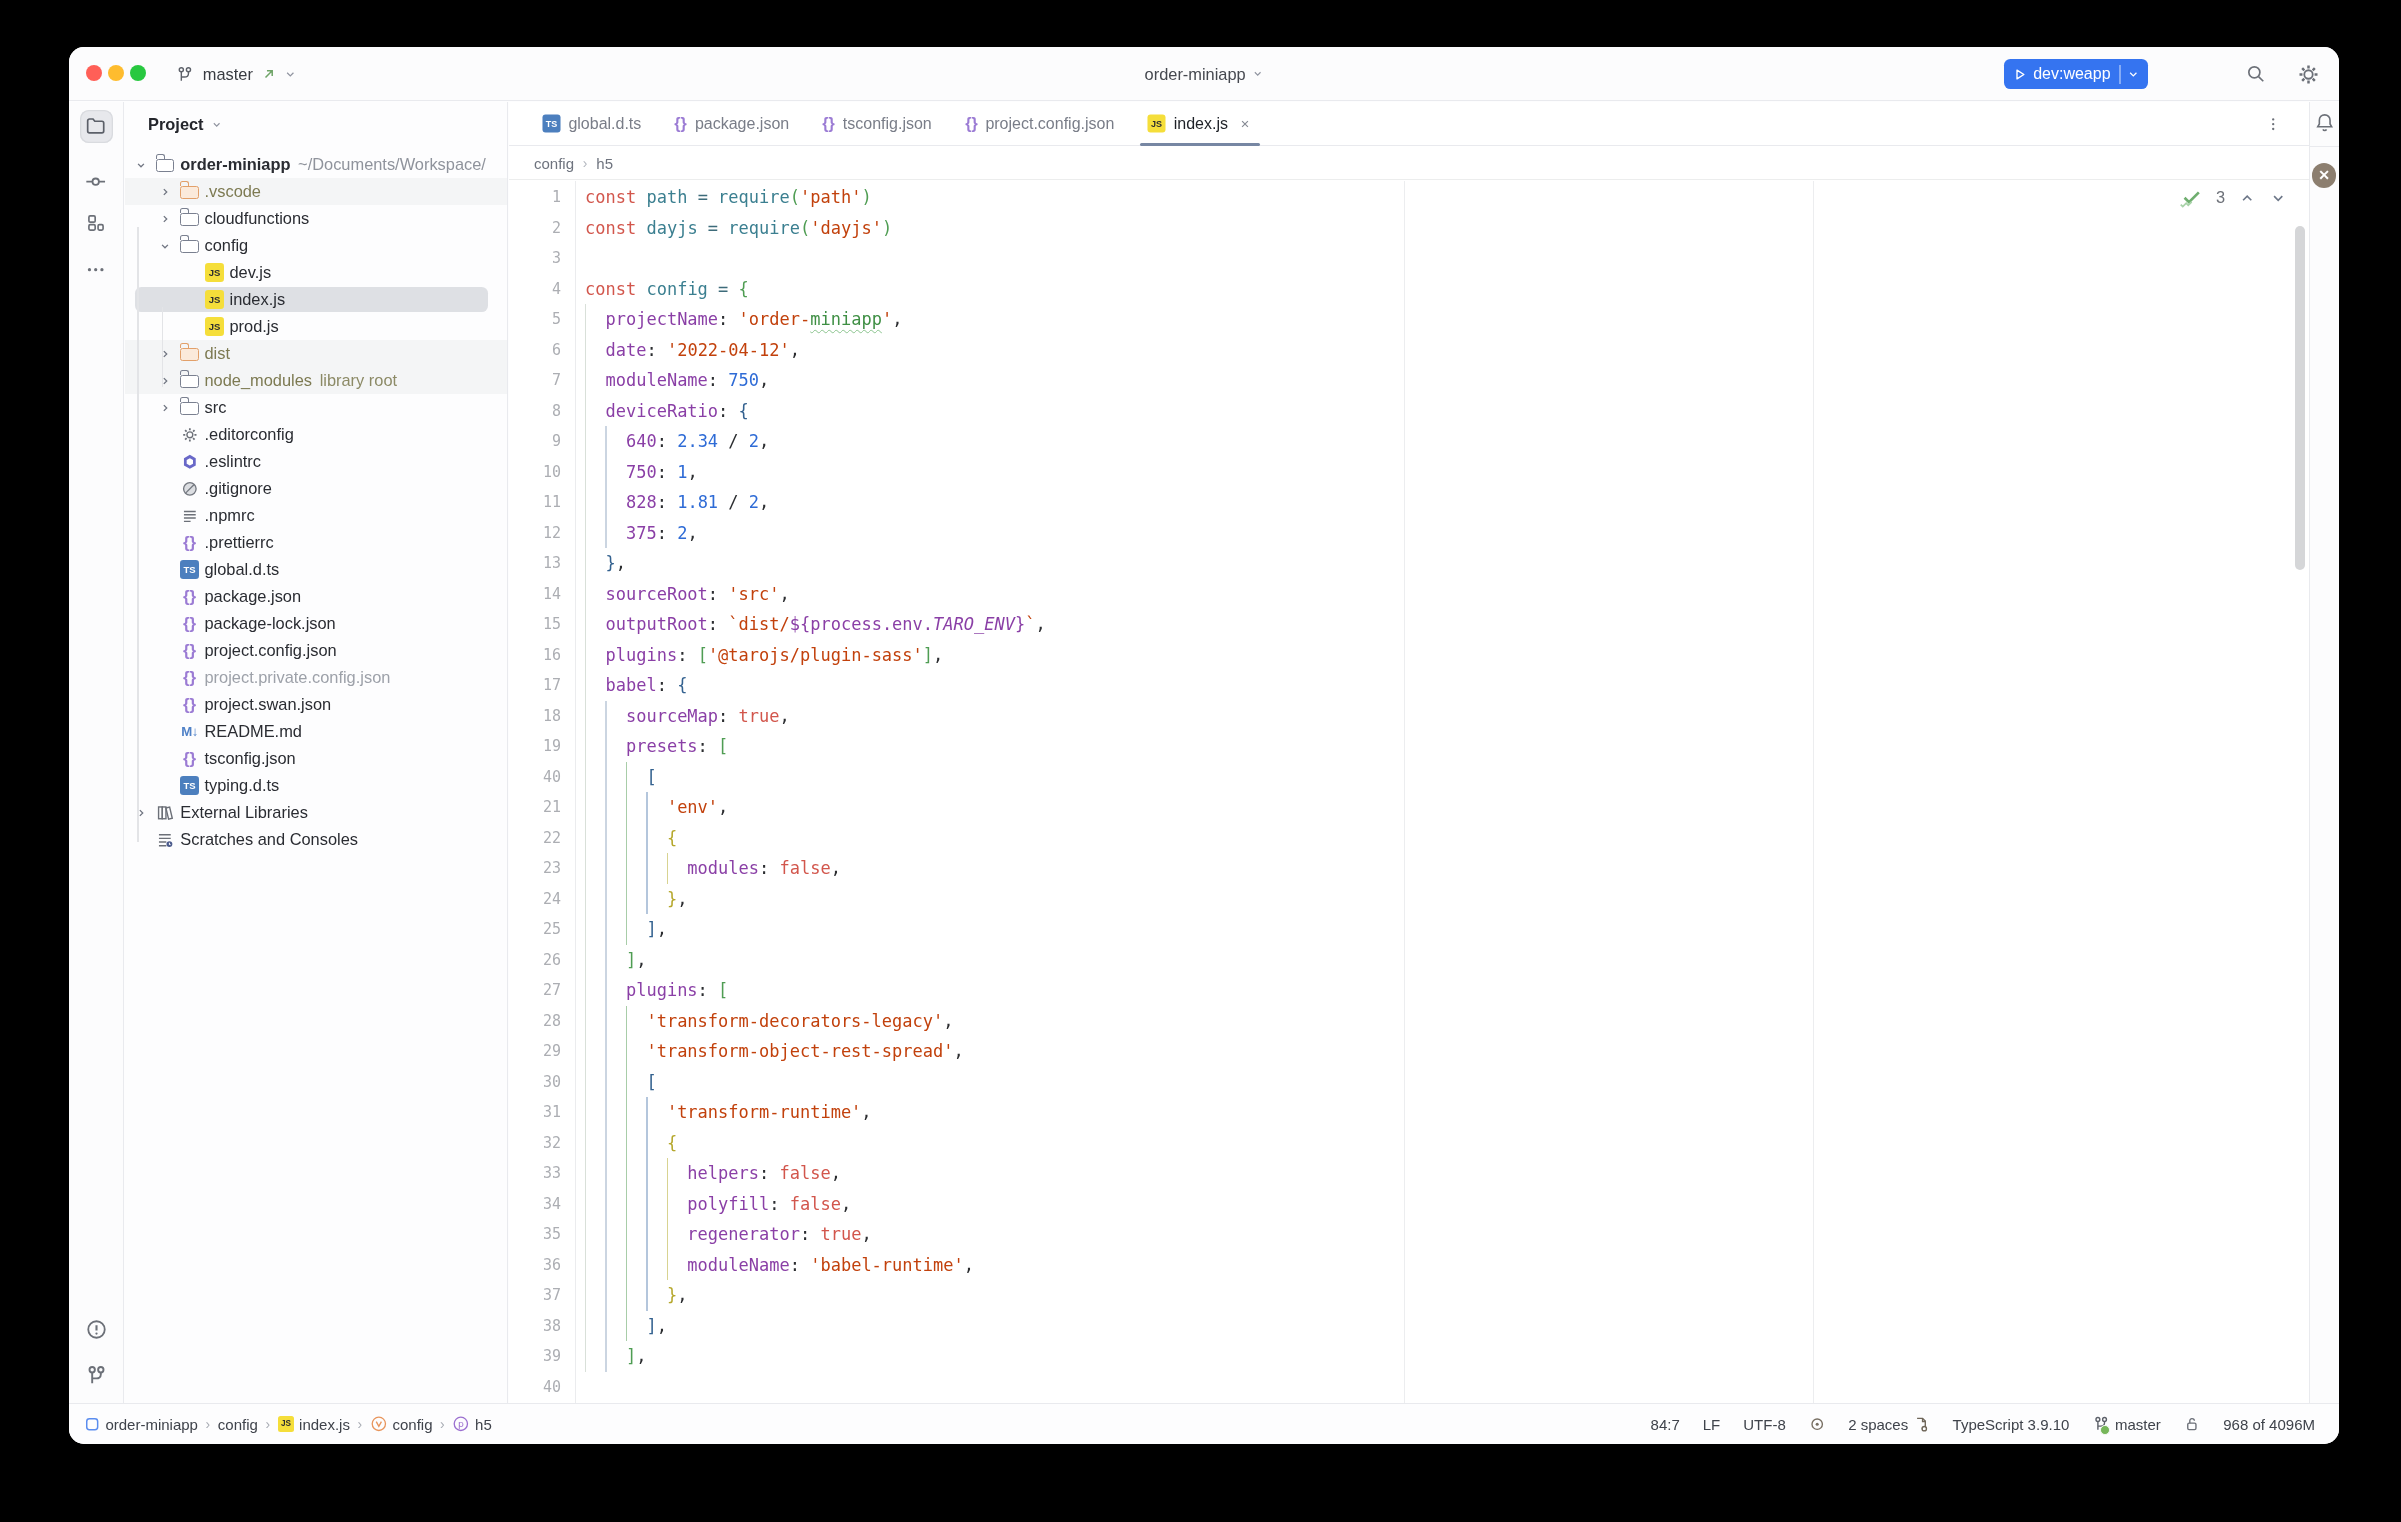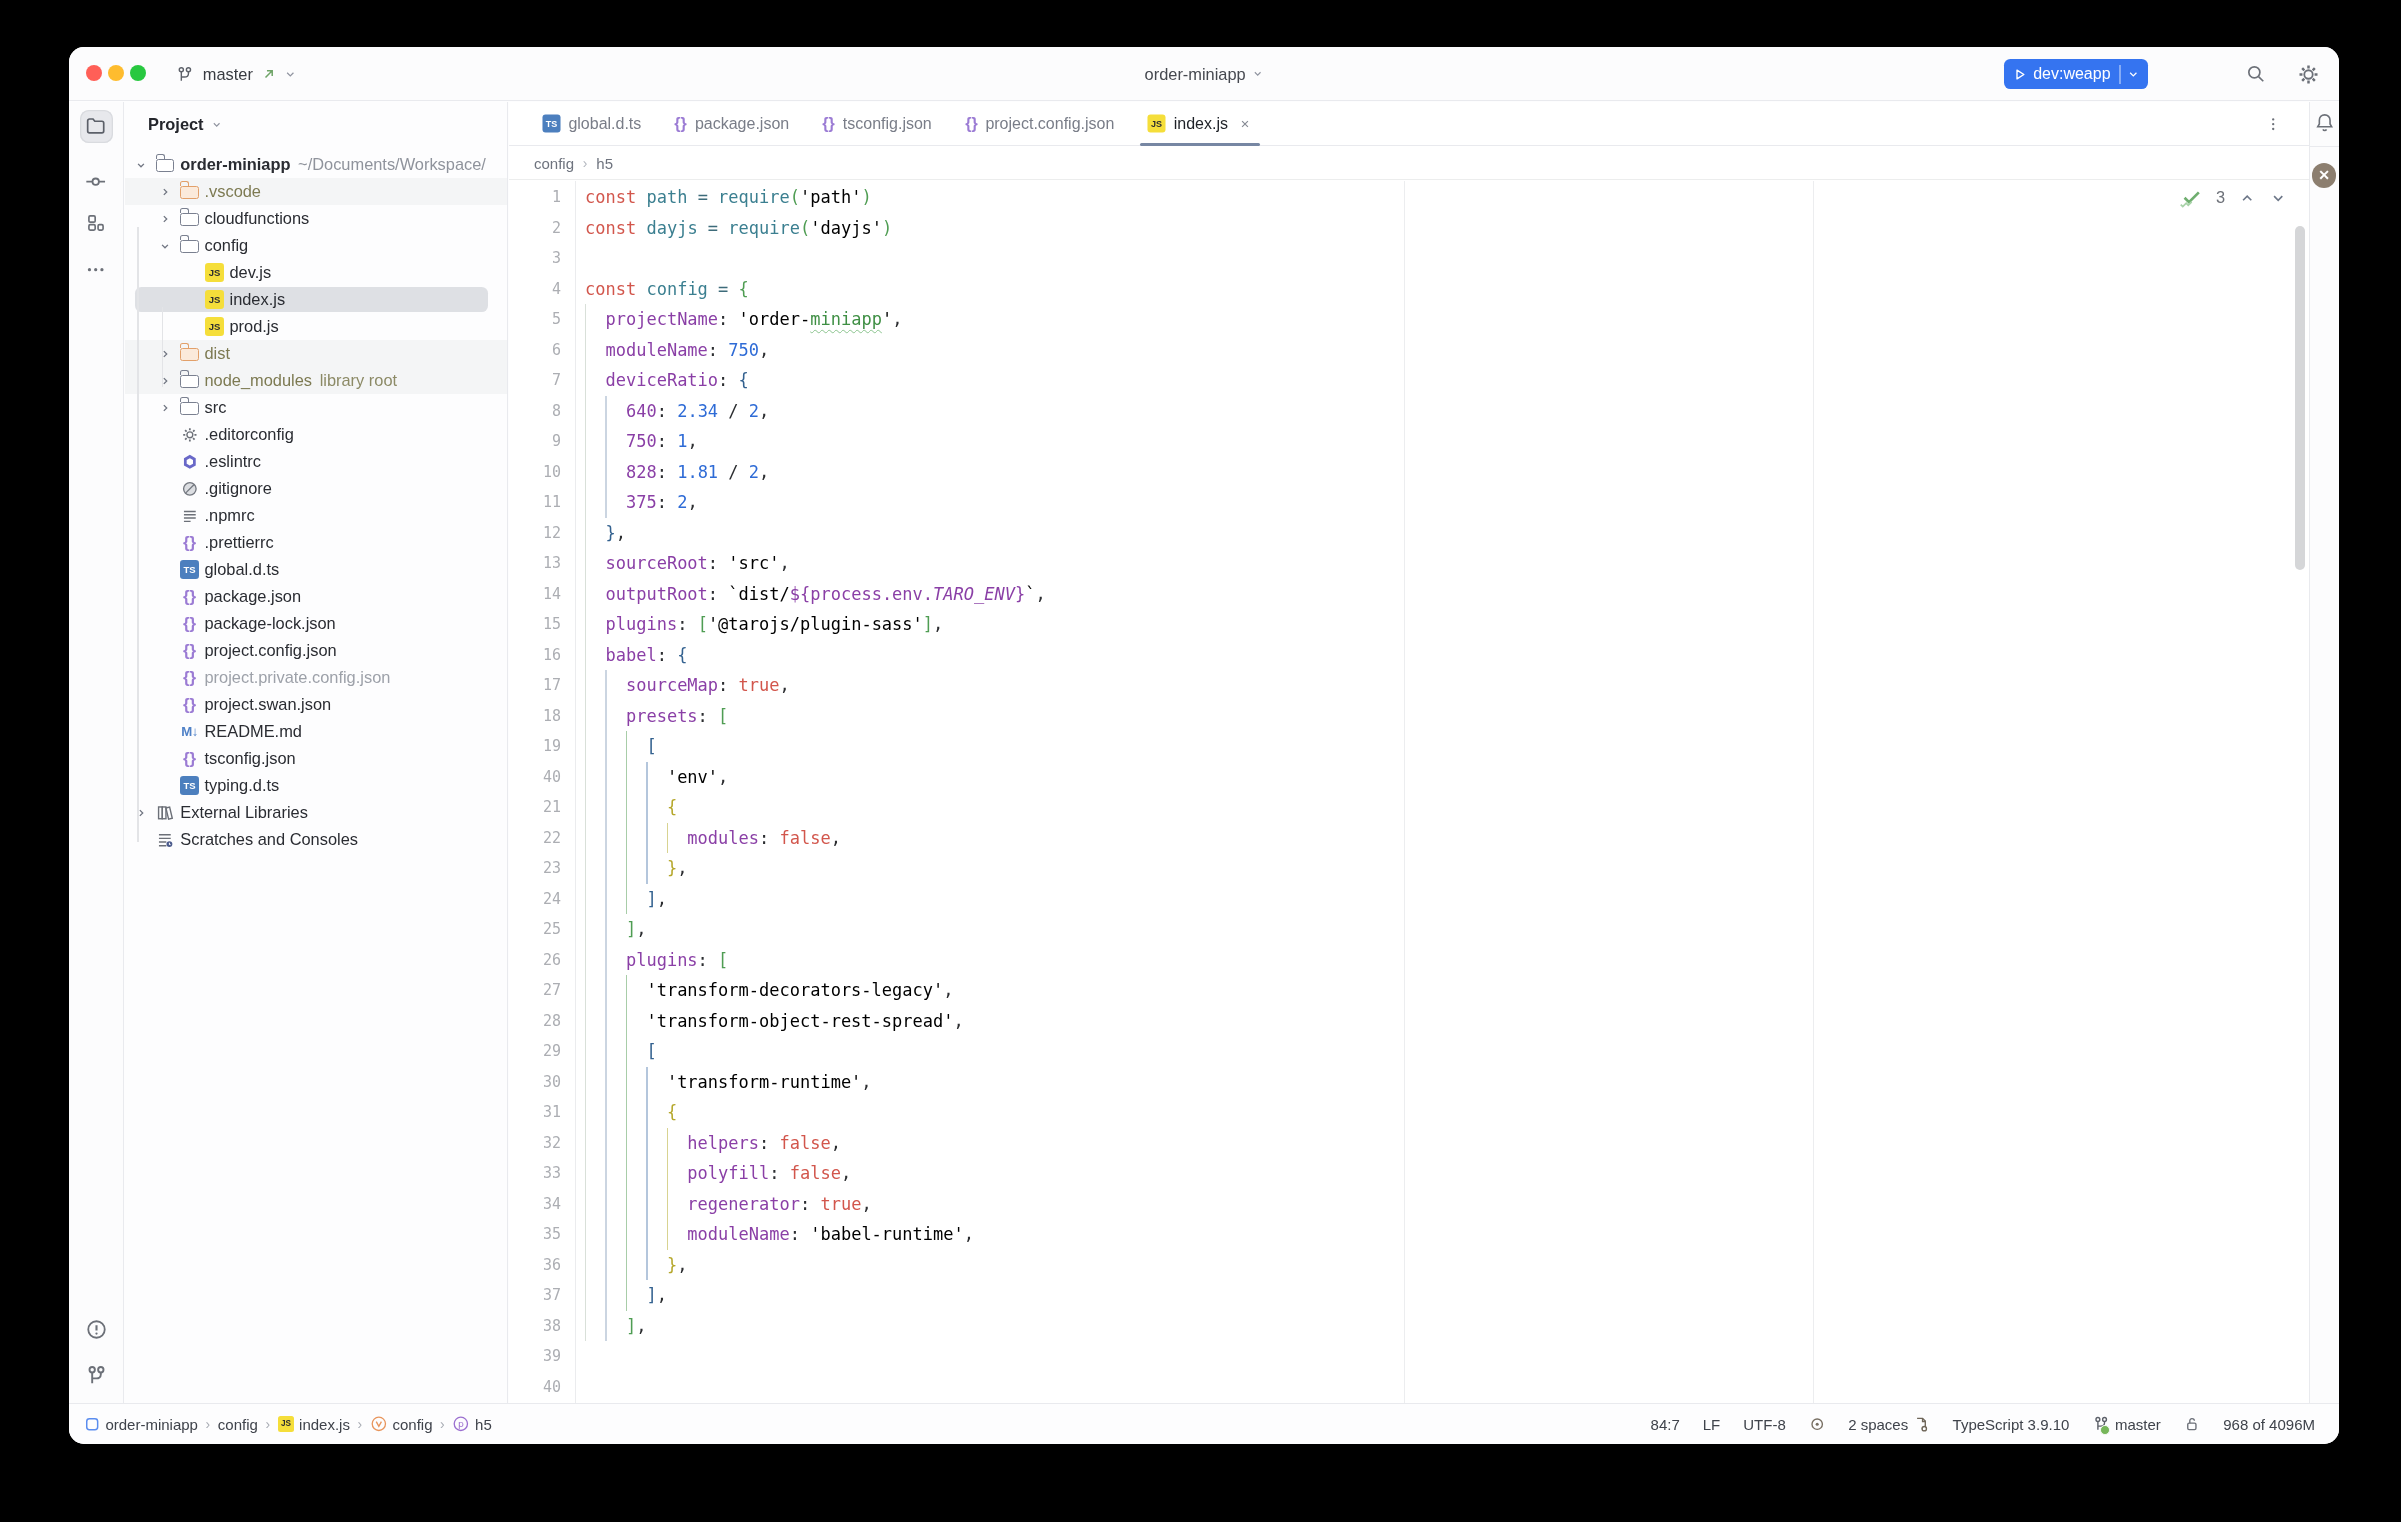--- a/index.html
+++ b/index.html
@@ -66,21 +66,21 @@
   .codewrap { position:absolute; left:0; top:79px; right:0; bottom:0; font-family:"DejaVu Sans Mono",monospace; font-size:17px; overflow:hidden; }
   .gsep { position:absolute; left:66px; top:0; bottom:0; width:1.3px; background:#ebecee; }
   .mg { position:absolute; top:0; bottom:0; width:1.3px; background:#ecedef; }
   .mg80 { left:calc(76px + 80ch); } .mg120 { left:calc(76px + 120ch); }
   .gutter { position:absolute; left:0; top:1.3px; width:52px; text-align:right; color:#acaeb3; font-size:15px; }
   .gutter div { height:30.5px; line-height:30.5px; }
   .code { position:absolute; left:76px; top:1.3px; right:0; }
   .cl { position:relative; height:30.5px; line-height:30.5px; white-space:pre; }
   .gl { position:absolute; top:0; bottom:0; width:1.3px; }
   .tk-k{color:#d2564c} .tk-v{color:#3b7f90} .tk-o{color:#3d6b7a} .tk-d{color:#2b2d30}
-  .tk-key{color:#8a3fa6} .tk-s{color:#000000} .tk-n{color:#2e6bd6} .tk-b{color:#d2564c}
+  .tk-key{color:#8a3fa6} .tk-s{color:#c2410c} .tk-n{color:#2e6bd6} .tk-b{color:#d2564c}
   .tk-brG{color:#4f9d53} .tk-brB{color:#33618f} .tk-brY{color:#b5a72b}
   .tk-tpl{color:#8a3fa6} .tk-tplI{color:#8a3fa6; font-style:italic}
   .tk-sw{color:#3f8f44; text-decoration:underline wavy #8bc48e; text-decoration-thickness:1.3px; text-underline-offset:4.4px;}
 
   .inspect { position:absolute; top:6.3px; right:23px; display:flex; align-items:center; gap:14px; font-family:"Liberation Sans",sans-serif; }
   .inspect .cnt { font-size:16.4px; color:#6c7078; }
   .scrollthumb { position:absolute; right:3.8px; top:45px; width:10px; height:344px; background:#d5d6d8; border-radius:5.7px; }
 
   
   .rightstrip { position:absolute; right:0; top:55px; bottom:41px; width:30px; background:#fcfcfd; border-left:1.3px solid #e9eaee; }
@@ -537,20 +537,21 @@
           <div>38</div>
           <div>39</div>
           <div>40</div>
         </div>
       <div class="code" id="code">
           <div class="cl"><span class="tk-k">const</span><span class="tk-d"> </span><span class="tk-v">path</span><span class="tk-o"> = </span><span class="tk-v">require</span><span class="tk-brG">(</span><span class="tk-s">'path'</span><span class="tk-brG">)</span></div>
           <div class="cl"><span class="tk-k">const</span><span class="tk-d"> </span><span class="tk-v">dayjs</span><span class="tk-o"> = </span><span class="tk-v">require</span><span class="tk-brG">(</span><span class="tk-s">'dayjs'</span><span class="tk-brG">)</span></div>
           <div class="cl"></div>
           <div class="cl"><span class="tk-k">const</span><span class="tk-d"> </span><span class="tk-v">config</span><span class="tk-o"> = </span><span class="tk-brG">{</span></div>
           <div class="cl"><span class="gl" style="left: 0ch; background: rgb(217, 224, 217);"></span><span class="tk-d">  </span><span class="tk-key">projectName</span><span class="tk-d">: </span><span class="tk-s">'order-</span><span class="tk-sw">miniapp</span><span class="tk-s">'</span><span class="tk-d">,</span></div>
+          <div class="cl"><span class="gl" style="left: 0ch; background: rgb(217, 224, 217);"></span><span class="tk-d">  </span><span class="tk-key">date</span><span class="tk-d">: </span><span class="tk-s">'2022-04-12'</span><span class="tk-d">,</span></div>
           <div class="cl"><span class="gl" style="left: 0ch; background: rgb(217, 224, 217);"></span><span class="tk-d">  </span><span class="tk-key">moduleName</span><span class="tk-d">: </span><span class="tk-n">750</span><span class="tk-d">,</span></div>
           <div class="cl"><span class="gl" style="left: 0ch; background: rgb(217, 224, 217);"></span><span class="tk-d">  </span><span class="tk-key">deviceRatio</span><span class="tk-d">: </span><span class="tk-brB">{</span></div>
           <div class="cl"><span class="gl" style="left: 0ch; background: rgb(217, 224, 217);"></span><span class="gl" style="left: 2ch; background: rgb(203, 213, 225);"></span><span class="tk-d">    </span><span class="tk-key">640</span><span class="tk-d">: </span><span class="tk-n">2.34</span><span class="tk-d"> / </span><span class="tk-n">2</span><span class="tk-d">,</span></div>
           <div class="cl"><span class="gl" style="left: 0ch; background: rgb(217, 224, 217);"></span><span class="gl" style="left: 2ch; background: rgb(203, 213, 225);"></span><span class="tk-d">    </span><span class="tk-key">750</span><span class="tk-d">: </span><span class="tk-n">1</span><span class="tk-d">,</span></div>
           <div class="cl"><span class="gl" style="left: 0ch; background: rgb(217, 224, 217);"></span><span class="gl" style="left: 2ch; background: rgb(203, 213, 225);"></span><span class="tk-d">    </span><span class="tk-key">828</span><span class="tk-d">: </span><span class="tk-n">1.81</span><span class="tk-d"> / </span><span class="tk-n">2</span><span class="tk-d">,</span></div>
           <div class="cl"><span class="gl" style="left: 0ch; background: rgb(217, 224, 217);"></span><span class="gl" style="left: 2ch; background: rgb(203, 213, 225);"></span><span class="tk-d">    </span><span class="tk-key">375</span><span class="tk-d">: </span><span class="tk-n">2</span><span class="tk-d">,</span></div>
           <div class="cl"><span class="gl" style="left: 0ch; background: rgb(217, 224, 217);"></span><span class="tk-d">  </span><span class="tk-brB">}</span><span class="tk-d">,</span></div>
           <div class="cl"><span class="gl" style="left: 0ch; background: rgb(217, 224, 217);"></span><span class="tk-d">  </span><span class="tk-key">sourceRoot</span><span class="tk-d">: </span><span class="tk-s">'src'</span><span class="tk-d">,</span></div>
           <div class="cl"><span class="gl" style="left: 0ch; background: rgb(217, 224, 217);"></span><span class="tk-d">  </span><span class="tk-key">outputRoot</span><span class="tk-d">: </span><span class="tk-s">`dist/</span><span class="tk-tpl">${</span><span class="tk-tpl">process.env.</span><span class="tk-tplI">TARO_ENV</span><span class="tk-tpl">}</span><span class="tk-s">`</span><span class="tk-d">,</span></div>
           <div class="cl"><span class="gl" style="left: 0ch; background: rgb(217, 224, 217);"></span><span class="tk-d">  </span><span class="tk-key">plugins</span><span class="tk-d">: </span><span class="tk-brG">[</span><span class="tk-s">'@tarojs/plugin-sass'</span><span class="tk-brG">]</span><span class="tk-d">,</span></div>

